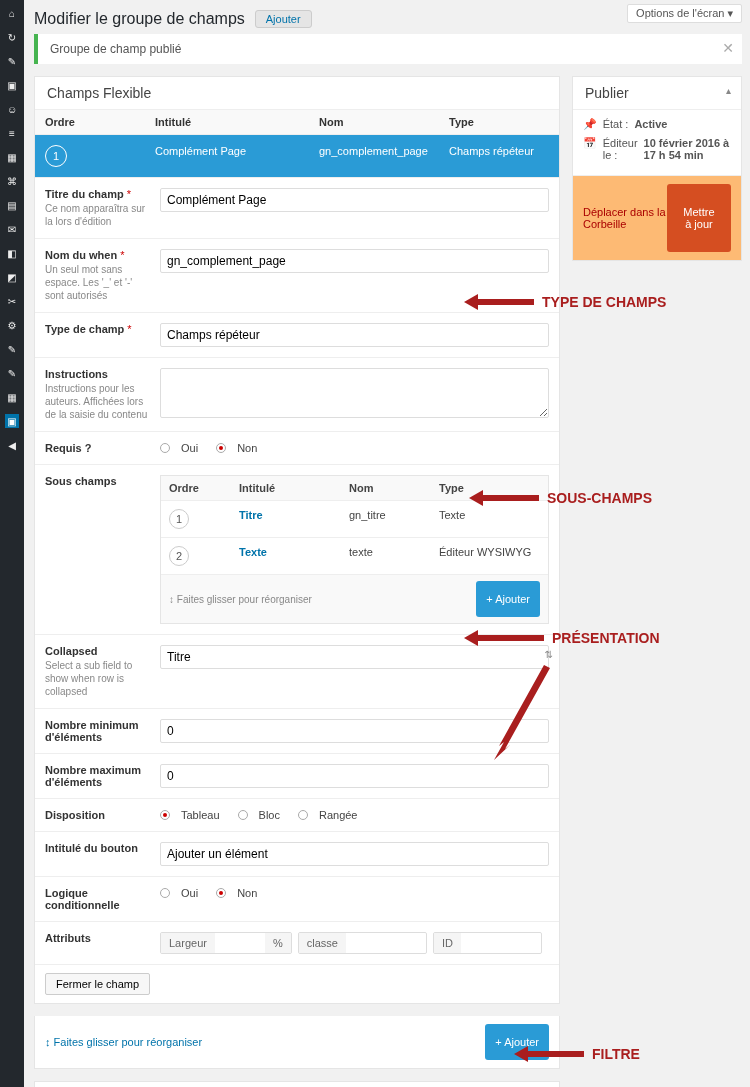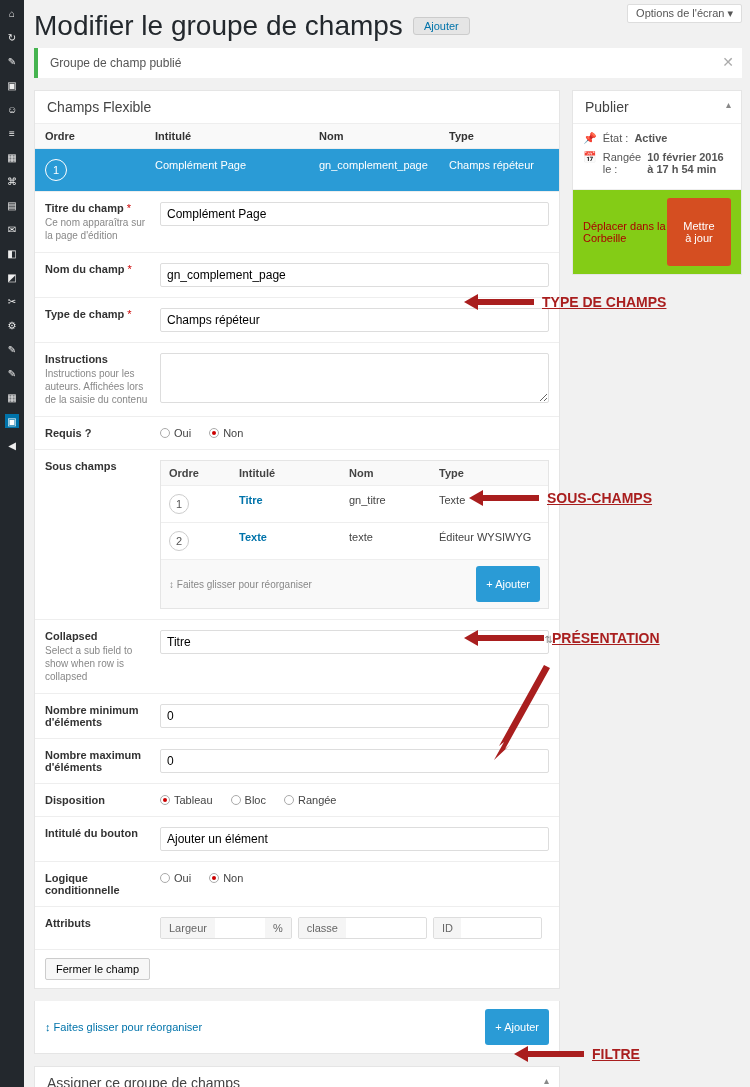--- a/index.html
+++ b/index.html
@@ -4,21 +4,21 @@
 <style>
 * { box-sizing: border-box; margin: 0; padding: 0; }
 body { font-family: -apple-system, BlinkMacSystemFont, "Segoe UI", Arial, sans-serif; font-size: 12px; background: #f1f1f1; color: #444; }
 .app { display: flex; width: 750px; }
 .admin-sidebar { width: 24px; background: #23282d; min-height: 1087px; display: flex; flex-direction: column; align-items: center; padding-top: 6px; gap: 10px; }
 .admin-sidebar .icon { width: 14px; height: 14px; display: flex; align-items: center; justify-content: center; color: #eee; font-size: 10px; }
 .admin-sidebar .icon.active { background: #0073aa; color: #fff; padding: 3px; }
 .main { flex: 1; padding: 0 8px 10px 10px; position: relative; }
 .screen-options { position: absolute; top: 4px; right: 8px; border: 1px solid #ddd; background: #fff; padding: 2px 8px; font-size: 11px; border-radius: 2px; color: #555; }
 .page-title-row { display: flex; align-items: center; gap: 10px; padding: 10px 0 6px 0; }
-.page-title { font-size: 28px; font-weight: 400; color: #23282d; }
+.page-title { font-size: 16px; font-weight: 400; color: #23282d; }
 .btn-small { background: #e5e5e5; border: 1px solid #ccc; border-radius: 3px; padding: 2px 10px; font-size: 11px; color: #0073aa; cursor: pointer; }
 .notice { background: #fff; border-left: 4px solid #46b450; padding: 8px 12px; font-size: 12px; color: #555; margin-bottom: 12px; position: relative; }
 .notice .dismiss { position: absolute; right: 8px; top: 6px; color: #aaa; cursor: pointer; font-size: 14px; }
 .columns { display: flex; gap: 12px; }
 .col-main { flex: 1; }
 .col-side { width: 170px; }
 .postbox { background: #fff; border: 1px solid #e5e5e5; margin-bottom: 12px; }
 .postbox h2 { font-size: 14px; padding: 8px 12px; border-bottom: 1px solid #eee; font-weight: 500; position: relative; }
 .postbox h2 .toggle { position: absolute; right: 10px; top: 8px; font-size: 10px; color: #888; }
 .field-header { display: flex; background: #f9f9f9; border-bottom: 1px solid #eee; font-size: 11px; font-weight: 600; color: #333; }
@@ -35,21 +35,21 @@
 .setting-row { display: flex; border-bottom: 1px solid #eee; padding: 10px 0; }
 .setting-row:last-child { border-bottom: none; }
 .setting-label { width: 125px; padding: 0 8px 0 10px; font-size: 11px; }
 .setting-label .title { font-weight: 600; color: #333; }
 .setting-label .req { color: #c00; }
 .setting-label .desc { color: #888; font-size: 10px; line-height: 1.3; margin-top: 2px; }
 .setting-input { flex: 1; padding-right: 10px; }
 .setting-input input[type="text"], .setting-input select, .setting-input textarea { width: 100%; border: 1px solid #ddd; padding: 4px 6px; font-size: 12px; border-radius: 2px; background: #fff; }
 .setting-input textarea { height: 50px; resize: vertical; }
 .radio-group { display: flex; gap: 18px; font-size: 11px; align-items: center; }
-.radio-group label { display: flex; align-items: center; gap: 4px; }
+.radio-group label { display: flex; align-items: center; gap: 11px; }
 .radio-dot { width: 10px; height: 10px; border: 1px solid #aaa; border-radius: 50%; display: inline-block; position: relative; }
 .radio-dot.checked::after { content: ""; position: absolute; width: 4px; height: 4px; background: #c00; border-radius: 50%; top: 2px; left: 2px; }
 .subfields { border: 1px solid #e5e5e5; }
 .subfields-header { display: flex; background: #f9f9f9; font-size: 11px; font-weight: 600; border-bottom: 1px solid #eee; }
 .subfields-header > div { padding: 6px 8px; }
 .sf-ordre { width: 70px; }
 .sf-intitule { width: 110px; }
 .sf-nom { width: 90px; }
 .sf-type { flex: 1; }
 .subfield-row { display: flex; font-size: 11px; border-bottom: 1px solid #eee; }
@@ -62,23 +62,23 @@
 .attr-row .attr-group span { background: #f5f5f5; padding: 4px 8px; font-size: 11px; color: #666; }
 .attr-row .attr-group input { border: none; width: 50px; padding: 4px; font-size: 11px; }
 .attr-row .attr-group.wide input { width: 80px; }
 .close-field-row { padding: 8px 10px; }
 .close-field-btn { border: 1px solid #ccc; background: #f7f7f7; padding: 4px 10px; font-size: 11px; border-radius: 2px; text-align: right; }
 .drag-footer { display: flex; justify-content: space-between; align-items: center; padding: 8px 10px; font-size: 11px; color: #0073aa; background: #fff; border: 1px solid #e5e5e5; border-top: none; margin-bottom: 12px; }
 .publish-box .inside { padding: 8px 10px; font-size: 11px; }
 .publish-box .pub-row { display: flex; gap: 6px; margin-bottom: 6px; color: #555; }
 .publish-box .pub-row .ico { color: #888; }
 .publish-box .trash { color: #a00; font-size: 11px; }
-.publish-box .pub-footer { display: flex; justify-content: space-between; align-items: center; padding: 8px 10px; border-top: 1px solid #eee; background: #84cc16; }
+.publish-box .pub-footer { display: flex; justify-content: space-between; align-items: center; padding: 8px 10px; border-top: 1px solid #eee; background: #fdba74; }
 .btn-primary { background: #d54e21; color: #fff; border: none; padding: 22px 12px; border-radius: 3px; font-size: 11px; cursor: pointer; }
-.annotation { position: absolute; font-weight: 700; color: #a91e1e; font-size: 14px; pointer-events: none; display: flex; align-items: center; gap: 8px; text-decoration: underline; }
+.annotation { position: absolute; font-weight: 700; color: #a91e1e; font-size: 14px; pointer-events: none; display: flex; align-items: center; gap: 8px; }
 .arrow-shape { display: inline-block; position: relative; }
 .arrow-shape svg { display: block; }
 .select-wrap { position: relative; }
 .select-wrap::after { content: "⇅"; position: absolute; right: 6px; top: 4px; font-size: 10px; color: #888; pointer-events: none; }
 </style>
 </head>
 <body>
 
 <div class="app">
   <div class="admin-sidebar">
@@ -130,26 +130,26 @@
 
           <div class="field-row-active">
             <div class="col-ordre"><span class="circle-num">1</span></div>
             <div class="col-intitule">Complément Page</div>
             <div class="col-nom">gn_complement_page</div>
             <div class="col-type">Champs répéteur</div>
           </div>
 
           <div class="field-settings">
             <div class="setting-row">
-              <div class="setting-label"><span class="title">Titre du champ</span> <span class="req">*</span><div class="desc">Ce nom apparaîtra sur la page d'édition</div></div>
+              <div class="setting-label"><span class="title">Titre du champ</span> <span class="req">*</span><div class="desc">Ce nom apparaîtra sur la lors d'édition</div></div>
               <div class="setting-input"><input type="text" value="Complément Page" style=""></div>
             </div>
 
             <div class="setting-row">
-              <div class="setting-label"><span class="title">Nom du champ</span> <span class="req">*</span></div>
+              <div class="setting-label"><span class="title">Nom du when</span> <span class="req">*</span><div class="desc">Un seul mot sans espace. Les '_' et '-' sont autorisés</div></div>
               <div class="setting-input"><input type="text" value="gn_complement_page" style=""></div>
             </div>
 
             <div class="setting-row">
               <div class="setting-label"><span class="title">Type de champ</span> <span class="req">*</span></div>
               <div class="setting-input"><input type="text" value="Champs répéteur" style=""></div>
             </div>
 
             <div class="setting-row">
               <div class="setting-label"><span class="title">Instructions</span><div class="desc">Instructions pour les auteurs. Affichées lors de la saisie du contenu</div></div>
@@ -300,21 +300,21 @@
         <div class="postbox publish-box">
           <h2><span>Publier</span><span class="toggle">▴</span></h2>
           <div class="inside">
             <div class="pub-row">
                 <span class="ico">📌</span>
                 <span>État :</span> 
                 <b>Active</b>
               </div>
             <div class="pub-row">
                 <span class="ico">📅</span>
-                <span>Rangée le :</span> 
+                <span>Éditeur le :</span> 
                 <b>10 février 2016 à 17 h 54 min</b>
               </div>
           </div>
           <div class="pub-footer">
             <a class="trash">Déplacer dans la Corbeille</a>
             <button class="btn-primary">Mettre à jour</button>
           </div>
         </div>
       </div>
     </div>

